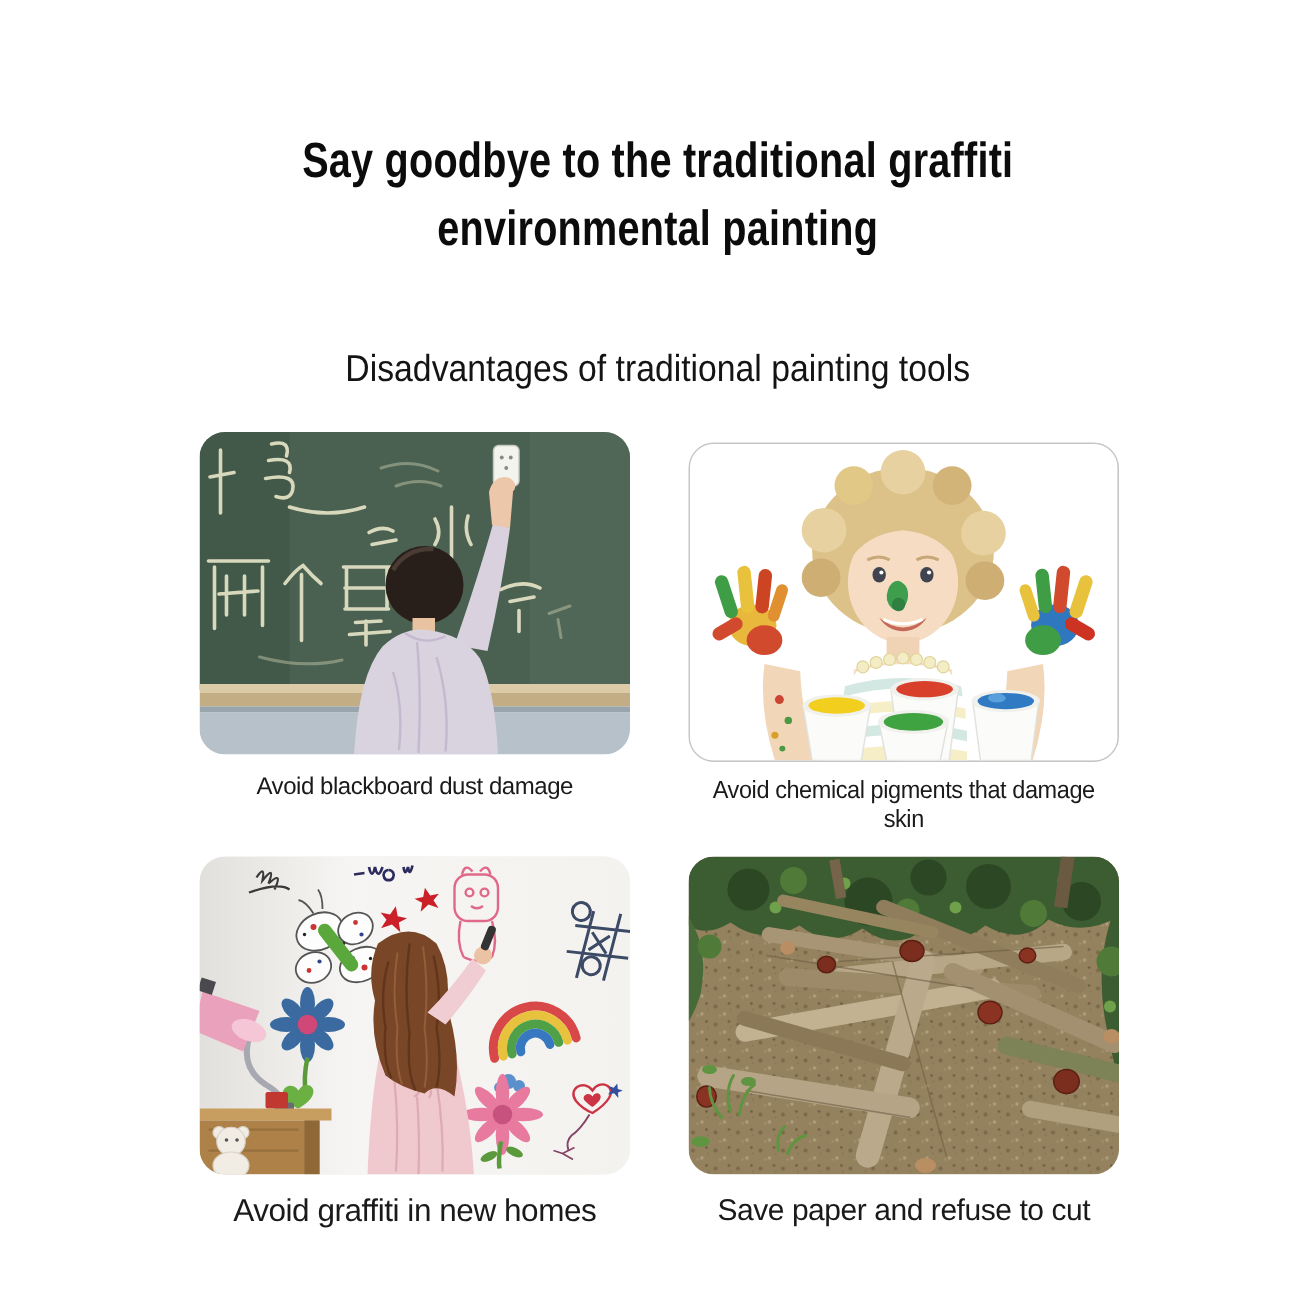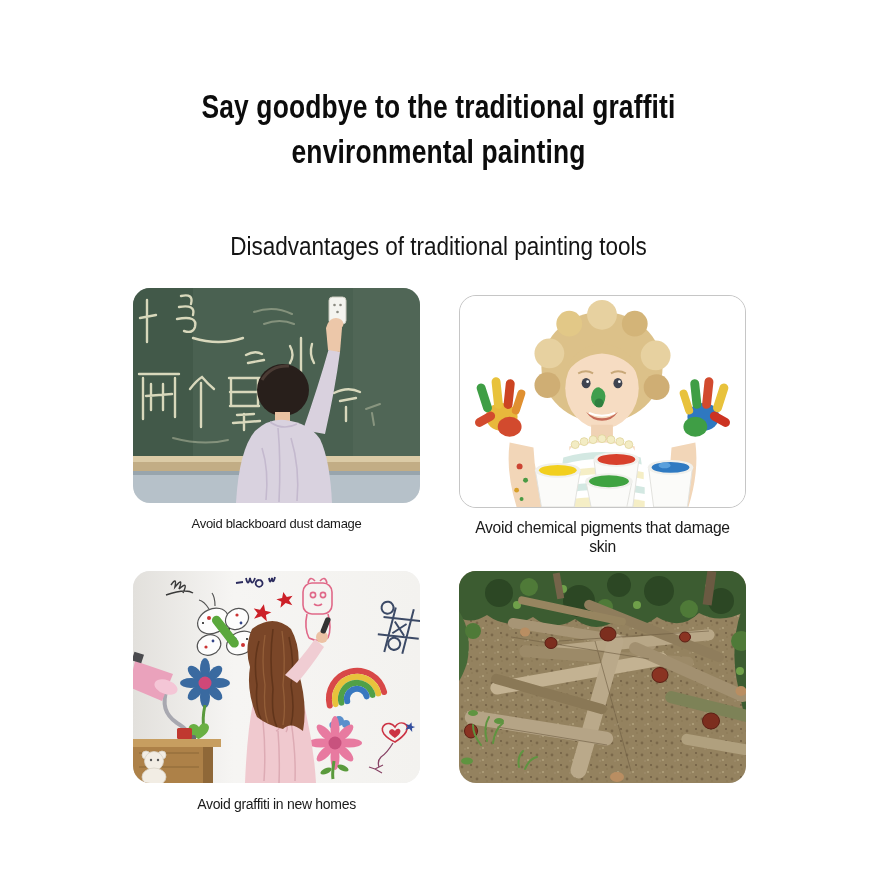--- a/index.html
+++ b/index.html
@@ -28,30 +28,30 @@
     column-gap:39px; row-gap:15px;
   }
   .card { width:287px; }
   .photo {
     width:287px; height:215px; border-radius:17px; overflow:hidden;
     position:relative; background:#eee;
   }
   .photo svg { display:block; width:100%; height:100%; }
   .caption {
     text-align:center; margin-top:13px;
-    font-size:13px; color:#1a1a1a; letter-spacing:-0.3px;
+    font-size:16px; color:#1a1a1a; letter-spacing:-0.3px;
     transform-origin:50% 50%;
   }
   .card-paint .photo {
     height:213px; margin-top:7px;
     border:1px solid #c6c6c6; box-sizing:border-box;
   }
   .card-paint .caption { font-size:16.5px; margin-top:10px; transform:scaleX(0.95); }
   .card-wall .photo, .card-logs .photo { height:212px; }
-  .card-wall .caption { font-size:14px; }
+  .card-wall .caption { font-size:21px; }
   .card-logs .caption { font-size:20px; }
 </style>
 </head>
 <body>
 
 <div class="page">
 
   <div class="title">
     <div>Say goodbye to the traditional graffiti</div>
     <div>environmental painting</div>
@@ -423,16 +423,17 @@
             <path d="M28,170 q-4,-14 2,-24 M34,172 q2,-14 10,-20 M22,174 q-8,-10 -8,-20"></path>
             <path d="M60,196 q-2,-10 4,-16 M66,198 q4,-10 12,-12"></path>
           </g>
           <g fill="#5f9440">
             <ellipse cx="14" cy="142" rx="5" ry="3"></ellipse>
               <ellipse cx="40" cy="150" rx="5" ry="3"></ellipse>
               <ellipse cx="8" cy="190" rx="6" ry="3.5"></ellipse>
           </g>
         </svg>
       </div>
+      <div class="caption">Save paper and refuse to cut</div>
     </div>
 
   </div>
 </div>
 
 </body></html>

